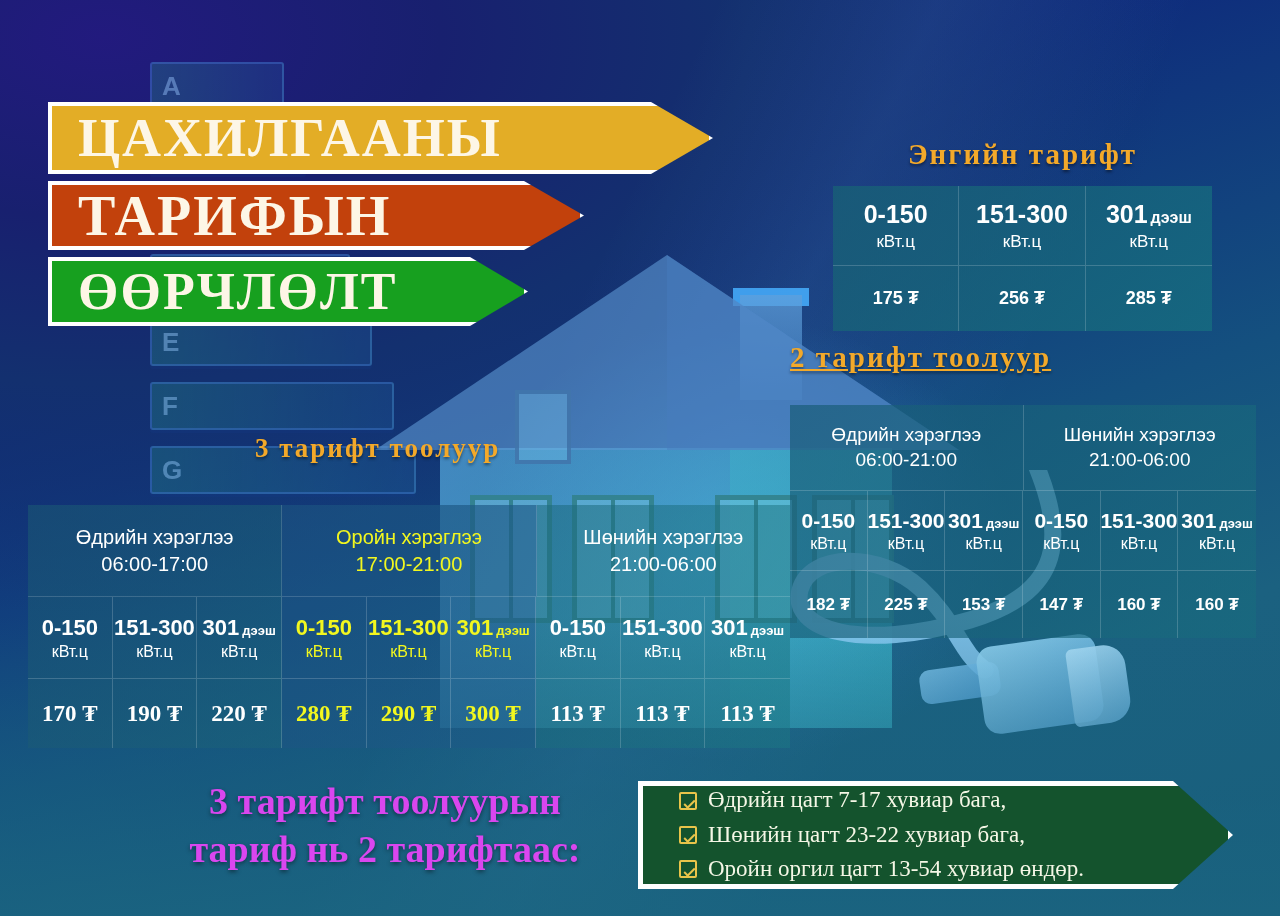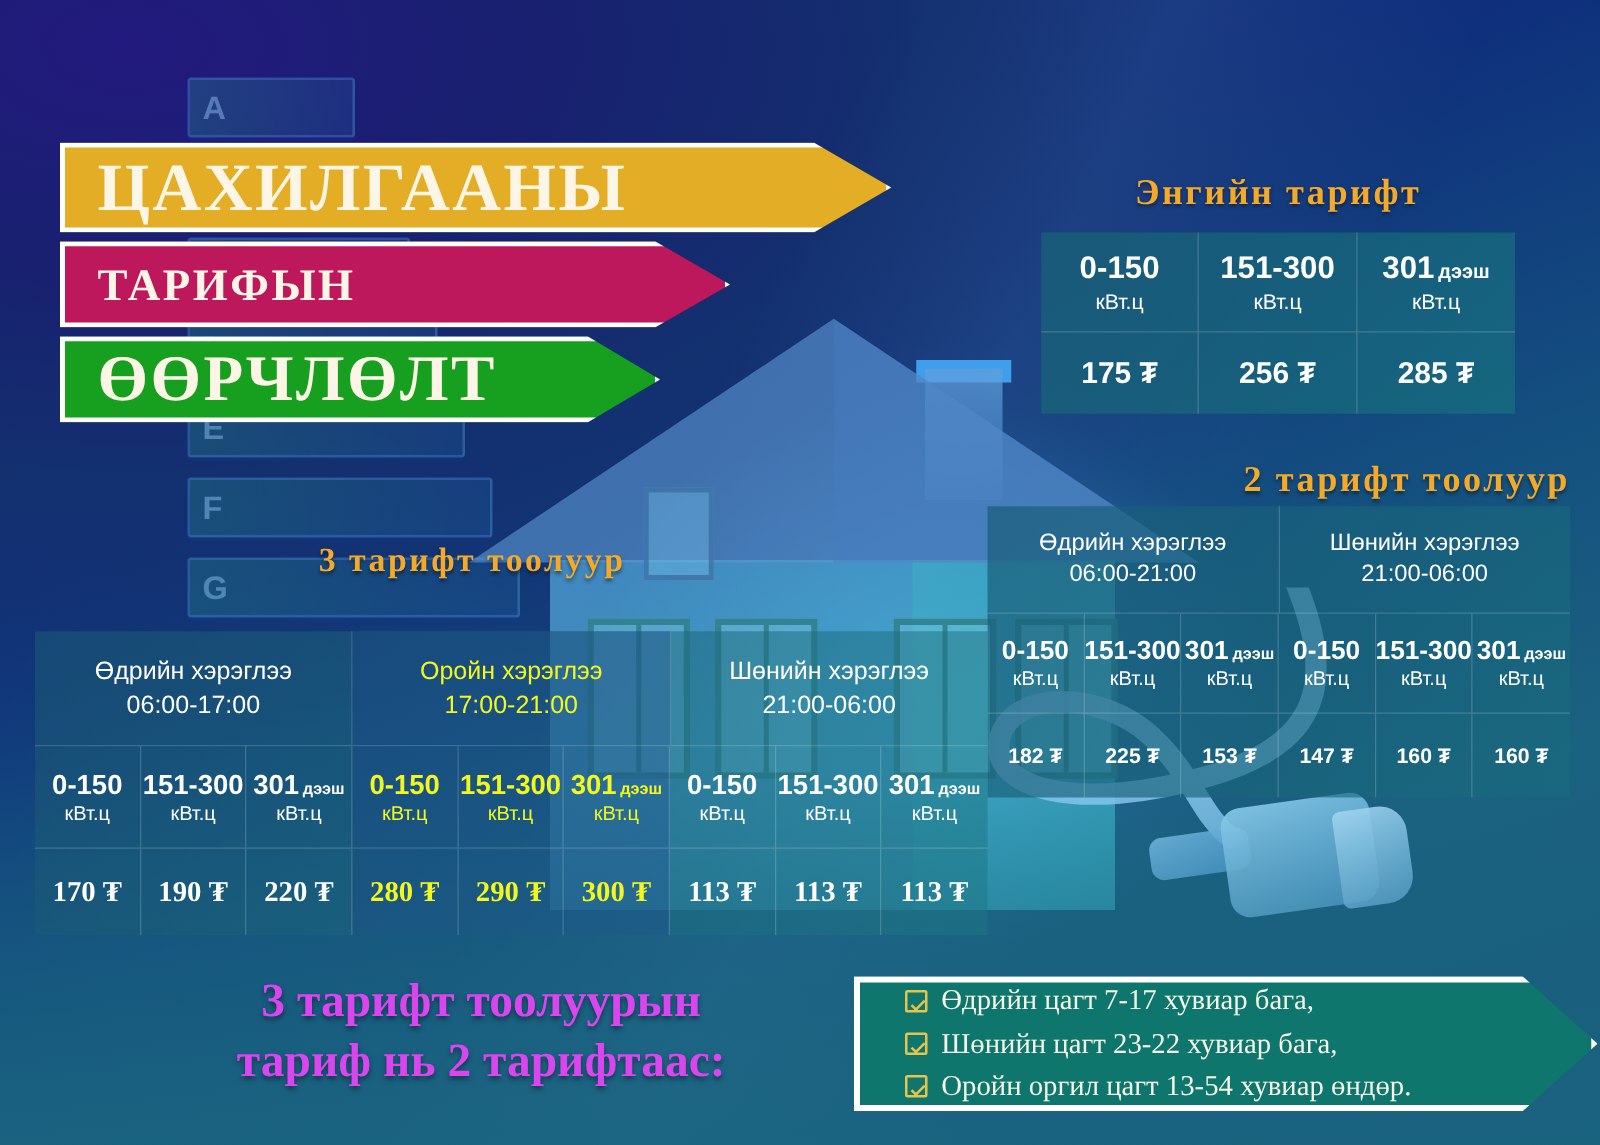--- a/index.html
+++ b/index.html
@@ -70,43 +70,43 @@
     background:linear-gradient(150deg,rgba(150,215,245,.9),rgba(95,175,225,.8));
     transform:rotate(-8deg);}
   .plug-face{position:absolute;left:300px;top:176px;width:58px;height:78px;
     border-radius:6px 22px 22px 6px;
     background:linear-gradient(150deg,rgba(175,225,250,.92),rgba(110,185,230,.82));
     transform:rotate(-8deg);}
   .plug-neck{position:absolute;left:150px;top:196px;width:80px;height:34px;border-radius:10px;
     background:linear-gradient(150deg,rgba(130,200,240,.85),rgba(85,165,220,.8));transform:rotate(-8deg);}
 
   
-  .title-stack{position:absolute;left:33px;top:114px;padding-left:15px;}
+  .title-stack{position:absolute;left:33px;top:102px;padding-left:15px;}
   .tarrow{position:relative;display:flex;align-items:center;
     color:#fdf6e6;font-family:"Liberation Serif",serif;font-weight:bold;
     letter-spacing:2px;
     box-sizing:border-box;
     filter:drop-shadow(0 3px 4px rgba(0,0,0,.35));}
   .tarrow .inner{display:flex;align-items:center;height:100%;
     padding-left:26px;}
   .t1{width:665px;height:72px;font-size:54px;margin-bottom:7px;
     background:#e3ad26;border:4px solid #ffffff;
     clip-path:polygon(0 0,calc(100% - 62px) 0,100% 50%,calc(100% - 62px) 100%,0 100%);}
-  .t2{width:536px;height:69px;font-size:36px;margin-bottom:7px;
-    background:#be185d;border:4px solid #ffffff;
+  .t2{width:536px;height:69px;font-size:56px;margin-bottom:7px;
+    background:#c2410c;border:4px solid #ffffff;
     clip-path:polygon(0 0,calc(100% - 60px) 0,100% 50%,calc(100% - 60px) 100%,0 100%);}
   .t3{width:480px;height:69px;font-size:52px;
     background:#17a01f;border:4px solid #ffffff;
     clip-path:polygon(0 0,calc(100% - 58px) 0,100% 50%,calc(100% - 58px) 100%,0 100%);}
 
   
   .sec-title{position:absolute;font-family:"Liberation Serif",serif;font-weight:bold;
     color:#f3a92a;letter-spacing:2px;text-shadow:0 2px 3px rgba(0,0,0,.45);}
   #title-standard{left:833px;top:138px;width:379px;text-align:center;font-size:29px;}
-  #title-two{left:790px;top:368px;width:466px;text-align:right;font-size:29px;}
+  #title-two{left:790px;top:341px;width:466px;text-align:left;font-size:29px;text-decoration:underline;}
   #title-three{left:255px;top:433px;font-size:27px;}
 
   
   .tbl{position:absolute;box-sizing:border-box;}
   .tbl .row{display:flex;}
   .tbl .cell{box-sizing:border-box;
     display:flex;flex-direction:column;align-items:center;justify-content:center;
     color:#ffffff;text-align:center;
     border-right:1px solid rgba(255,255,255,.18);
     border-bottom:1px solid rgba(255,255,255,.18);}
@@ -120,21 +120,21 @@
 
   
   #tbl-standard{left:833px;top:186px;width:379px;height:145px;
     background:linear-gradient(120deg,rgba(24,96,118,.78),rgba(22,112,128,.72));}
   #tbl-standard .hdr{height:80px;}
   #tbl-standard .prow{height:65px;}
   #tbl-standard .cell{width:126.33px;}
   #tbl-standard .tier-main{font-size:25px;}
   #tbl-standard .tier-sub{font-size:16px;}
   #tbl-standard .unit{font-size:17px;margin-top:3px;}
-  #tbl-standard .price{font-size:24px;}
+  #tbl-standard .price{font-size:18px;}
 
   
   #tbl-two{left:790px;top:405px;width:466px;height:233px;
     background:linear-gradient(120deg,rgba(25,92,120,.70),rgba(24,108,126,.62));}
   #tbl-two .grouprow{display:flex;height:86px;}
   #tbl-two .group{width:233px;display:flex;flex-direction:column;align-items:center;
     justify-content:center;color:#fff;font-size:19px;line-height:1.3;
     border-right:1px solid rgba(255,255,255,.18);
     border-bottom:1px solid rgba(255,255,255,.18);}
   #tbl-two .group:last-child{border-right:none;}
@@ -163,22 +163,22 @@
   #tbl-three .unit{font-size:16px;margin-top:2px;}
   #tbl-three .price{font-size:23px;font-family:Liberation Serif, serif;}
   
   #tbl-three .g-evening{background:rgba(30,60,150,.22);}
   .yellow{color:#f2f71f !important;}
 
   
   #bottom-note{position:absolute;left:120px;top:778px;width:530px;text-align:center;
     font-family:"Liberation Serif",serif;font-weight:bold;font-size:38px;line-height:1.25;
     color:#d946ef;text-shadow:0 2px 4px rgba(0,0,0,.45);}
-  #benefits{position:absolute;left:683px;top:781px;width:595px;height:108px;
-    background:#0f766e;border:5px solid #ffffff;box-sizing:border-box;
+  #benefits{position:absolute;left:638px;top:781px;width:595px;height:108px;
+    background:#14532d;border:5px solid #ffffff;box-sizing:border-box;
     clip-path:polygon(0 0,calc(100% - 60px) 0,100% 50%,calc(100% - 60px) 100%,0 100%);
     display:flex;flex-direction:column;justify-content:center;
     padding:6px 0 6px 36px;
     filter:drop-shadow(0 3px 5px rgba(0,0,0,.35));}
   .benefit{display:flex;align-items:center;color:#f5f7e6;
     font-family:"Liberation Serif",serif;font-size:23px;line-height:1.32;margin:2px 0;}
   .chk{flex:none;width:18px;height:18px;margin-right:11px;
     border:2px solid #e8c44a;border-radius:2px;position:relative;box-sizing:border-box;}
   .chk::after{content:"";position:absolute;left:3px;top:6px;width:9px;height:4px;
     border-left:2.5px solid #e8c44a;border-bottom:2.5px solid #e8c44a;

